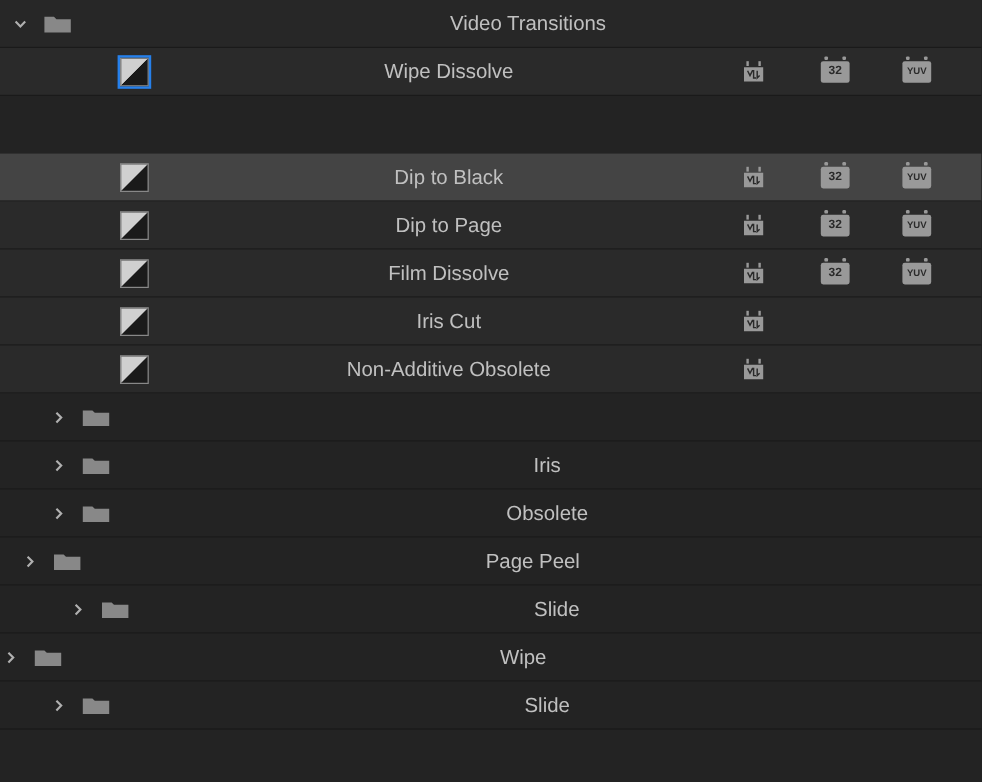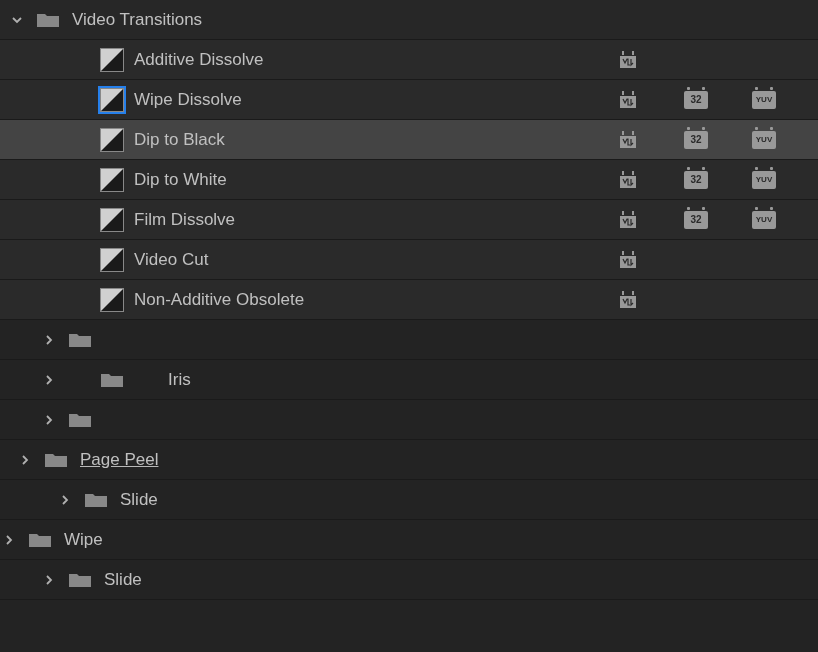--- a/index.html
+++ b/index.html
@@ -31,20 +31,21 @@
       background: #272727;
     }
     .row.folder {
       background: #232323;
     }
     .row.leaf {
       background: #2a2a2a;
     }
     .row.selected {
       background: #444444;
+      margin-top: 48px;
     }
     .indent-0 { padding-left: 8px; }
     .indent-2 { padding-left: 100px; }
     .chevron {
       width: 18px;
       height: 18px;
       display: flex;
       align-items: center;
       justify-content: center;
       margin-right: 8px;
@@ -77,20 +78,21 @@
     }
     .transition-icon.highlighted {
       outline: 2px solid #2680eb;
       outline-offset: 0px;
     }
     .label {
       flex: 1;
       color: #c0c0c0;
       font-size: 17px;
       white-space: nowrap;
+      text-align: center;
     }
     .badges {
       display: flex;
       gap: 40px;
       align-items: center;
       margin-left: auto;
       padding-right: 30px;
     }
     .badge {
       width: 28px;
@@ -156,163 +158,147 @@
       <svg viewBox="0 0 24 16">
           <path d="M1 2 L9 2 L11 4 L23 4 L23 15 L1 15 Z" fill="#888"></path>
         </svg>
     </span>
     <span class="label">Video Transitions</span>
   </div>
 
 
   <div id="dissolve-leaves">
       <div class="row leaf indent-2">
-        <span class="transition-icon"></span>
-        <span class="label">Additive Dissolve</span>
+        <span class="transition-icon highlighted"></span>
+        <span class="label">Wipe Dissolve</span>
+        <span class="badges">
+          <span class="badge badge-gpu">
+            <svg viewBox="0 0 22 20">
+              <path d="M3 6 L3 18 L19 18 L19 6 Z" fill="#999"></path>
+              <rect x="5" y="1" width="2" height="4" fill="#999"></rect>
+              <rect x="15" y="1" width="2" height="4" fill="#999"></rect>
+              <path d="M6 9 L8 13 L10 9 L11 9 L11 15 L13 15 M14 9 L14 15 L16 13" stroke="#2a2a2a" stroke-width="1.2" fill="none"></path>
+            </svg>
+          </span>
+          <span class="badge">
+            <span class="badge-box" style="font-size:10px">32</span>
+          </span>
+          <span class="badge">
+            <span class="badge-box" style="font-size:8px">YUV</span>
+          </span>
+        </span>
+      </div>
+      <div class="row leaf indent-2 selected">
+        <span class="transition-icon"></span>
+        <span class="label">Dip to Black</span>
+        <span class="badges">
+          <span class="badge badge-gpu">
+            <svg viewBox="0 0 22 20">
+              <path d="M3 6 L3 18 L19 18 L19 6 Z" fill="#999"></path>
+              <rect x="5" y="1" width="2" height="4" fill="#999"></rect>
+              <rect x="15" y="1" width="2" height="4" fill="#999"></rect>
+              <path d="M6 9 L8 13 L10 9 L11 9 L11 15 L13 15 M14 9 L14 15 L16 13" stroke="#2a2a2a" stroke-width="1.2" fill="none"></path>
+            </svg>
+          </span>
+          <span class="badge">
+            <span class="badge-box" style="font-size:10px">32</span>
+          </span>
+          <span class="badge">
+            <span class="badge-box" style="font-size:8px">YUV</span>
+          </span>
+        </span>
+      </div>
+      <div class="row leaf indent-2">
+        <span class="transition-icon"></span>
+        <span class="label">Dip to Page</span>
+        <span class="badges">
+          <span class="badge badge-gpu">
+            <svg viewBox="0 0 22 20">
+              <path d="M3 6 L3 18 L19 18 L19 6 Z" fill="#999"></path>
+              <rect x="5" y="1" width="2" height="4" fill="#999"></rect>
+              <rect x="15" y="1" width="2" height="4" fill="#999"></rect>
+              <path d="M6 9 L8 13 L10 9 L11 9 L11 15 L13 15 M14 9 L14 15 L16 13" stroke="#2a2a2a" stroke-width="1.2" fill="none"></path>
+            </svg>
+          </span>
+          <span class="badge">
+            <span class="badge-box" style="font-size:10px">32</span>
+          </span>
+          <span class="badge">
+            <span class="badge-box" style="font-size:8px">YUV</span>
+          </span>
+        </span>
+      </div>
+      <div class="row leaf indent-2">
+        <span class="transition-icon"></span>
+        <span class="label">Film Dissolve</span>
+        <span class="badges">
+          <span class="badge badge-gpu">
+            <svg viewBox="0 0 22 20">
+              <path d="M3 6 L3 18 L19 18 L19 6 Z" fill="#999"></path>
+              <rect x="5" y="1" width="2" height="4" fill="#999"></rect>
+              <rect x="15" y="1" width="2" height="4" fill="#999"></rect>
+              <path d="M6 9 L8 13 L10 9 L11 9 L11 15 L13 15 M14 9 L14 15 L16 13" stroke="#2a2a2a" stroke-width="1.2" fill="none"></path>
+            </svg>
+          </span>
+          <span class="badge">
+            <span class="badge-box" style="font-size:10px">32</span>
+          </span>
+          <span class="badge">
+            <span class="badge-box" style="font-size:8px">YUV</span>
+          </span>
+        </span>
+      </div>
+      <div class="row leaf indent-2">
+        <span class="transition-icon"></span>
+        <span class="label">Iris Cut</span>
         <span class="badges">
           <span class="badge badge-gpu">
             <svg viewBox="0 0 22 20">
               <path d="M3 6 L3 18 L19 18 L19 6 Z" fill="#999"></path>
               <rect x="5" y="1" width="2" height="4" fill="#999"></rect>
               <rect x="15" y="1" width="2" height="4" fill="#999"></rect>
               <path d="M6 9 L8 13 L10 9 L11 9 L11 15 L13 15 M14 9 L14 15 L16 13" stroke="#2a2a2a" stroke-width="1.2" fill="none"></path>
             </svg>
           </span>
           <span class="badge empty"></span>
           <span class="badge empty"></span>
         </span>
       </div>
       <div class="row leaf indent-2">
-        <span class="transition-icon highlighted"></span>
-        <span class="label">Wipe Dissolve</span>
-        <span class="badges">
-          <span class="badge badge-gpu">
-            <svg viewBox="0 0 22 20">
-              <path d="M3 6 L3 18 L19 18 L19 6 Z" fill="#999"></path>
-              <rect x="5" y="1" width="2" height="4" fill="#999"></rect>
-              <rect x="15" y="1" width="2" height="4" fill="#999"></rect>
-              <path d="M6 9 L8 13 L10 9 L11 9 L11 15 L13 15 M14 9 L14 15 L16 13" stroke="#2a2a2a" stroke-width="1.2" fill="none"></path>
-            </svg>
-          </span>
-          <span class="badge">
-            <span class="badge-box" style="font-size:10px">32</span>
-          </span>
-          <span class="badge">
-            <span class="badge-box" style="font-size:8px">YUV</span>
-          </span>
-        </span>
-      </div>
-      <div class="row leaf indent-2 selected">
-        <span class="transition-icon"></span>
-        <span class="label">Dip to Black</span>
-        <span class="badges">
-          <span class="badge badge-gpu">
-            <svg viewBox="0 0 22 20">
-              <path d="M3 6 L3 18 L19 18 L19 6 Z" fill="#999"></path>
-              <rect x="5" y="1" width="2" height="4" fill="#999"></rect>
-              <rect x="15" y="1" width="2" height="4" fill="#999"></rect>
-              <path d="M6 9 L8 13 L10 9 L11 9 L11 15 L13 15 M14 9 L14 15 L16 13" stroke="#2a2a2a" stroke-width="1.2" fill="none"></path>
-            </svg>
-          </span>
-          <span class="badge">
-            <span class="badge-box" style="font-size:10px">32</span>
-          </span>
-          <span class="badge">
-            <span class="badge-box" style="font-size:8px">YUV</span>
-          </span>
-        </span>
-      </div>
-      <div class="row leaf indent-2">
-        <span class="transition-icon"></span>
-        <span class="label">Dip to White</span>
-        <span class="badges">
-          <span class="badge badge-gpu">
-            <svg viewBox="0 0 22 20">
-              <path d="M3 6 L3 18 L19 18 L19 6 Z" fill="#999"></path>
-              <rect x="5" y="1" width="2" height="4" fill="#999"></rect>
-              <rect x="15" y="1" width="2" height="4" fill="#999"></rect>
-              <path d="M6 9 L8 13 L10 9 L11 9 L11 15 L13 15 M14 9 L14 15 L16 13" stroke="#2a2a2a" stroke-width="1.2" fill="none"></path>
-            </svg>
-          </span>
-          <span class="badge">
-            <span class="badge-box" style="font-size:10px">32</span>
-          </span>
-          <span class="badge">
-            <span class="badge-box" style="font-size:8px">YUV</span>
-          </span>
-        </span>
-      </div>
-      <div class="row leaf indent-2">
-        <span class="transition-icon"></span>
-        <span class="label">Film Dissolve</span>
-        <span class="badges">
-          <span class="badge badge-gpu">
-            <svg viewBox="0 0 22 20">
-              <path d="M3 6 L3 18 L19 18 L19 6 Z" fill="#999"></path>
-              <rect x="5" y="1" width="2" height="4" fill="#999"></rect>
-              <rect x="15" y="1" width="2" height="4" fill="#999"></rect>
-              <path d="M6 9 L8 13 L10 9 L11 9 L11 15 L13 15 M14 9 L14 15 L16 13" stroke="#2a2a2a" stroke-width="1.2" fill="none"></path>
-            </svg>
-          </span>
-          <span class="badge">
-            <span class="badge-box" style="font-size:10px">32</span>
-          </span>
-          <span class="badge">
-            <span class="badge-box" style="font-size:8px">YUV</span>
-          </span>
-        </span>
-      </div>
-      <div class="row leaf indent-2">
-        <span class="transition-icon"></span>
-        <span class="label">Video Cut</span>
+        <span class="transition-icon"></span>
+        <span class="label">Non-Additive Obsolete</span>
         <span class="badges">
           <span class="badge badge-gpu">
             <svg viewBox="0 0 22 20">
               <path d="M3 6 L3 18 L19 18 L19 6 Z" fill="#999"></path>
               <rect x="5" y="1" width="2" height="4" fill="#999"></rect>
               <rect x="15" y="1" width="2" height="4" fill="#999"></rect>
               <path d="M6 9 L8 13 L10 9 L11 9 L11 15 L13 15 M14 9 L14 15 L16 13" stroke="#2a2a2a" stroke-width="1.2" fill="none"></path>
             </svg>
           </span>
           <span class="badge empty"></span>
           <span class="badge empty"></span>
         </span>
       </div>
-      <div class="row leaf indent-2">
-        <span class="transition-icon"></span>
-        <span class="label">Non-Additive Obsolete</span>
-        <span class="badges">
-          <span class="badge badge-gpu">
-            <svg viewBox="0 0 22 20">
-              <path d="M3 6 L3 18 L19 18 L19 6 Z" fill="#999"></path>
-              <rect x="5" y="1" width="2" height="4" fill="#999"></rect>
-              <rect x="15" y="1" width="2" height="4" fill="#999"></rect>
-              <path d="M6 9 L8 13 L10 9 L11 9 L11 15 L13 15 M14 9 L14 15 L16 13" stroke="#2a2a2a" stroke-width="1.2" fill="none"></path>
-            </svg>
-          </span>
-          <span class="badge empty"></span>
-          <span class="badge empty"></span>
-        </span>
-      </div>
     </div>
 
   <div id="sibling-folders">
       <div class="row folder" style="padding-left: 40px;">
         <span class="chevron">
           <svg viewBox="0 0 12 12">
             <path d="M4 2 L8 6 L4 10" stroke="#b0b0b0" stroke-width="1.8" fill="none"></path>
           </svg>
         </span>
         <span class="folder-icon">
           <svg viewBox="0 0 24 16">
             <path d="M1 2 L9 2 L11 4 L23 4 L23 15 L1 15 Z" fill="#888"></path>
           </svg>
         </span>
       </div>
-      <div class="row folder" style="padding-left: 40px; gap: 32px;">
+      <div class="row folder" style="padding-left: 40px;">
         <span class="chevron">
           <svg viewBox="0 0 12 12">
             <path d="M4 2 L8 6 L4 10" stroke="#b0b0b0" stroke-width="1.8" fill="none"></path>
           </svg>
         </span>
         <span class="folder-icon">
           <svg viewBox="0 0 24 16">
             <path d="M1 2 L9 2 L11 4 L23 4 L23 15 L1 15 Z" fill="#888"></path>
           </svg>
         </span>
@@ -322,22 +308,23 @@
         <span class="chevron">
           <svg viewBox="0 0 12 12">
             <path d="M4 2 L8 6 L4 10" stroke="#b0b0b0" stroke-width="1.8" fill="none"></path>
           </svg>
         </span>
         <span class="folder-icon">
           <svg viewBox="0 0 24 16">
             <path d="M1 2 L9 2 L11 4 L23 4 L23 15 L1 15 Z" fill="#888"></path>
           </svg>
         </span>
-      </div>
-      <div class="row folder" style="padding-left: 16px; text-decoration: underline;">
+        <span class="label">Obsolete</span>
+      </div>
+      <div class="row folder" style="padding-left: 16px;">
         <span class="chevron">
           <svg viewBox="0 0 12 12">
             <path d="M4 2 L8 6 L4 10" stroke="#b0b0b0" stroke-width="1.8" fill="none"></path>
           </svg>
         </span>
         <span class="folder-icon">
           <svg viewBox="0 0 24 16">
             <path d="M1 2 L9 2 L11 4 L23 4 L23 15 L1 15 Z" fill="#888"></path>
           </svg>
         </span>

